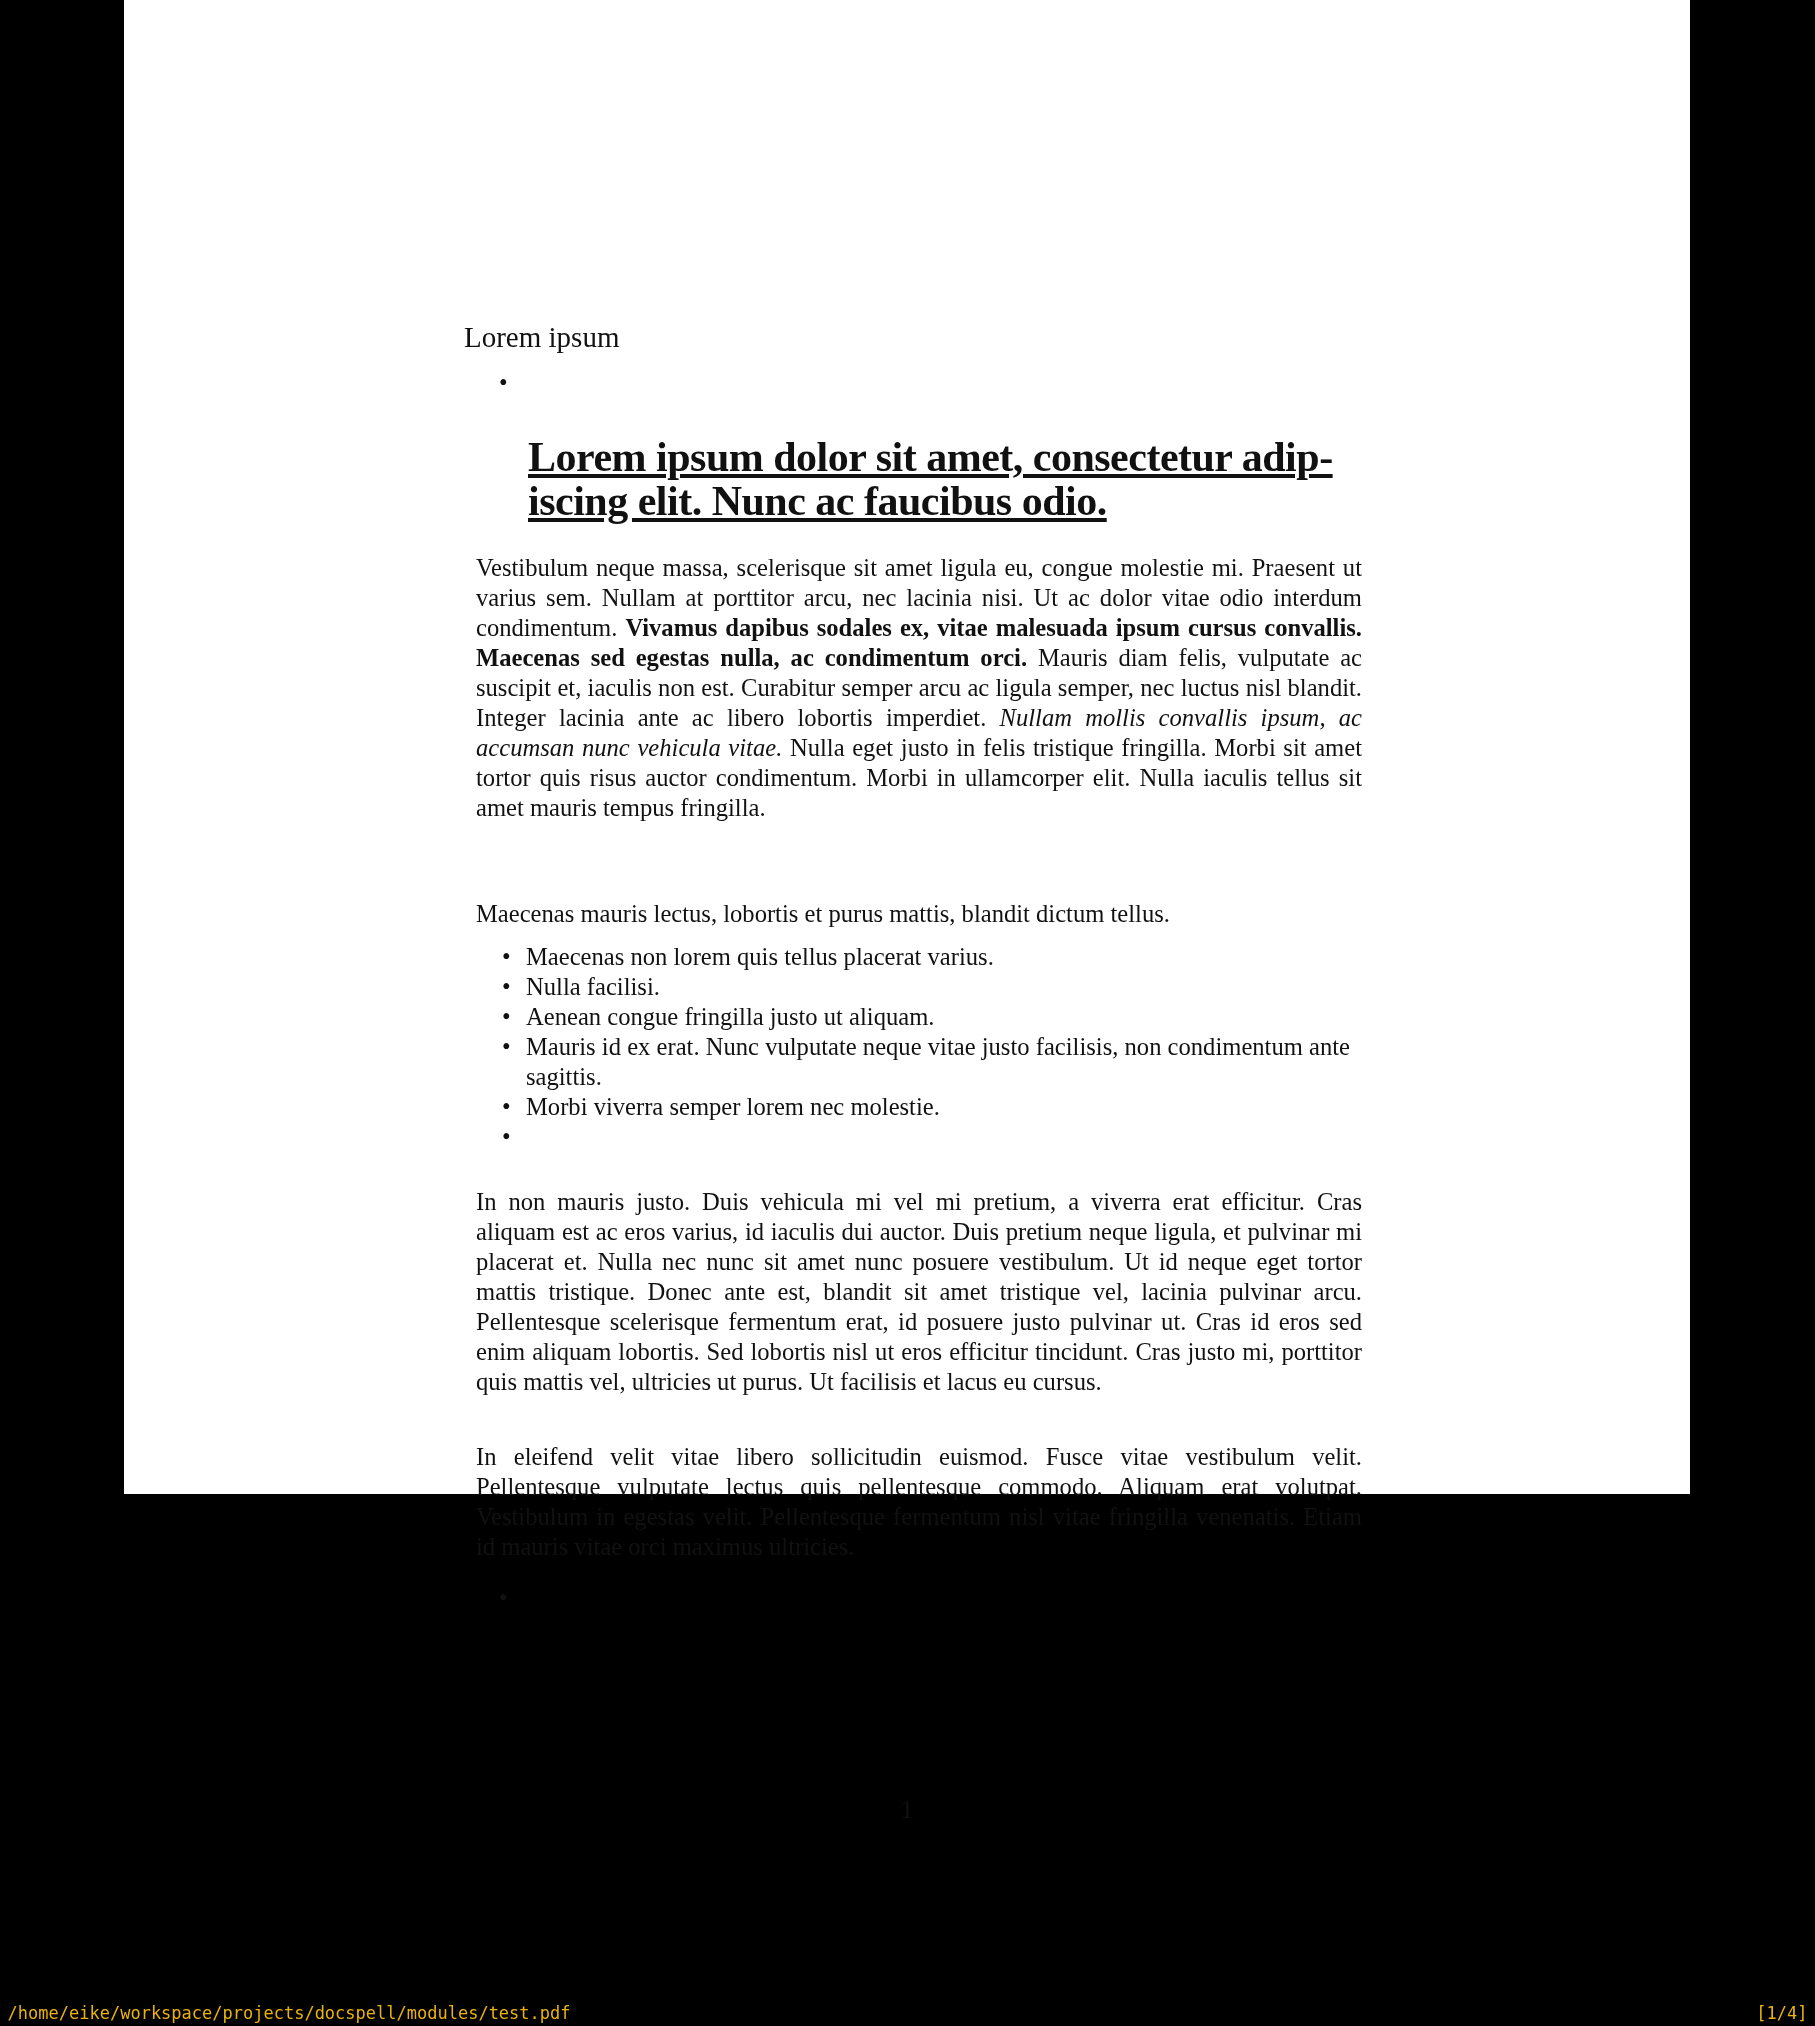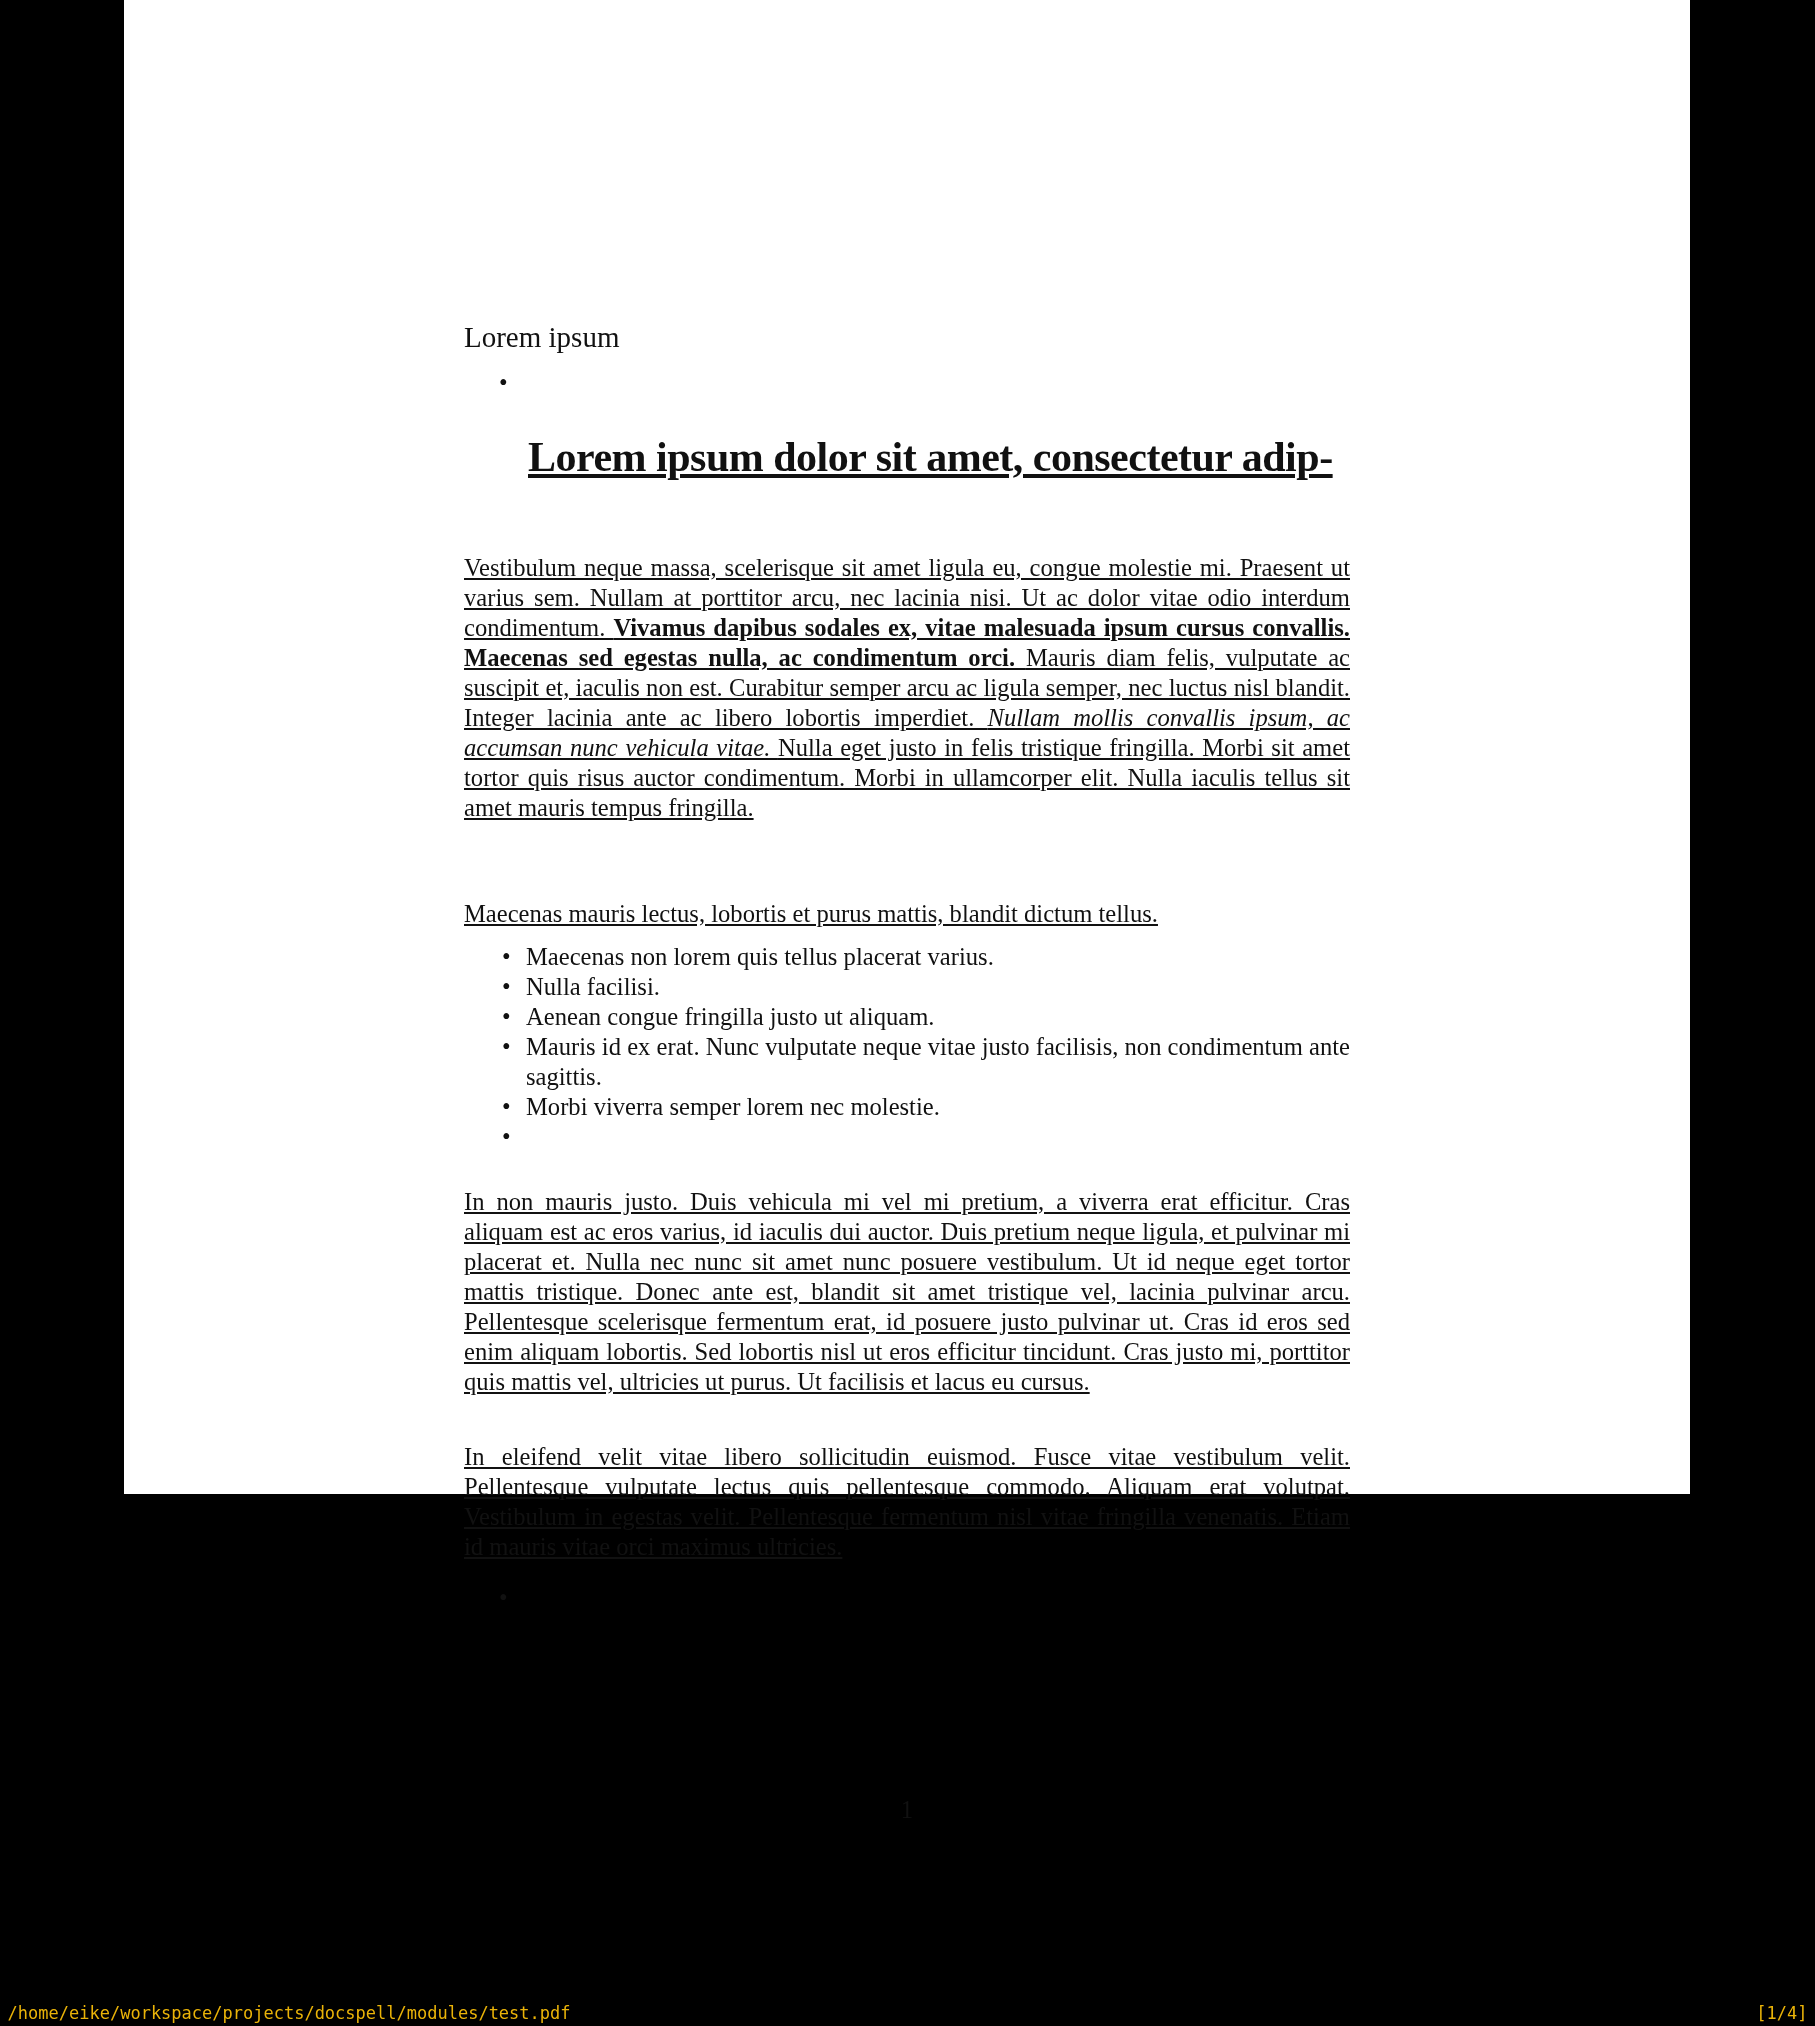--- a/index.html
+++ b/index.html
@@ -45,26 +45,25 @@
     left: 404px;
     top: 435px;
     width: 852px;
     font-weight: bold;
     font-size: 42px;
     line-height: 44px;
     letter-spacing: -0.5px;
   }
   .doc-heading .hline { white-space: nowrap; text-decoration: underline; }
   .para {
-    left: 340px;
+    left: 352px;
     width: 886px;
     font-size: 24.6px;
     line-height: 30px;
     text-align: justify;
-    text-decoration: underline;
   }
   .p1 { top: 553px; }
   .p2 { top: 899px; text-align: left; }
   .p3 { top: 1187px; }
   .p4 { top: 1442px; }
   .seg-bold { font-weight: bold; }
   .seg-italic { font-style: italic; }
   .doc-list {
     left: 340px;
     top: 942px;
@@ -117,20 +116,21 @@
 <div class="viewer">
 
   <div class="pdf-page">
 
     <div class="abs doc-label">Lorem ipsum</div>
 
     <div class="abs bullet-solo bullet-1">•</div>
 
     <div class="abs doc-heading">
       <div class="hline">Lorem ipsum dolor sit amet, consectetur adip-</div>
+      <div class="hline">iscing elit.  Nunc ac faucibus odio.</div>
     </div>
 
     <div class="abs para p1"><span class="seg-normal">Vestibulum neque massa, scelerisque sit amet ligula eu, congue molestie mi. Praesent ut varius sem. Nullam at porttitor arcu, nec lacinia nisi. Ut ac dolor vitae odio interdum condimentum. </span><span class="seg-bold">Vivamus dapibus sodales ex, vitae malesuada ipsum cursus convallis. Maecenas sed egestas nulla, ac condimentum orci. </span><span class="seg-normal">Mauris diam felis, vulputate ac suscipit et, iaculis non est. Curabitur semper arcu ac ligula semper, nec luctus nisl blandit. Integer lacinia ante ac libero lobortis imperdiet. </span><span class="seg-italic">Nullam mollis convallis ipsum, ac accumsan nunc vehicula vitae. </span><span class="seg-normal">Nulla eget justo in felis tristique fringilla. Morbi sit amet tortor quis risus auctor condimentum. Morbi in ullamcorper elit. Nulla iaculis tellus sit amet mauris tempus fringilla.</span></div>
 
     <div class="abs para p2">Maecenas mauris lectus, lobortis et purus mattis, blandit dictum tellus.</div>
 
     <ul class="abs doc-list">
         <li><span class="bullet">•</span><span>Maecenas non lorem quis tellus placerat varius.</span></li>
         <li><span class="bullet">•</span><span>Nulla facilisi.</span></li>
         <li><span class="bullet">•</span><span>Aenean congue fringilla justo ut aliquam.</span></li>

